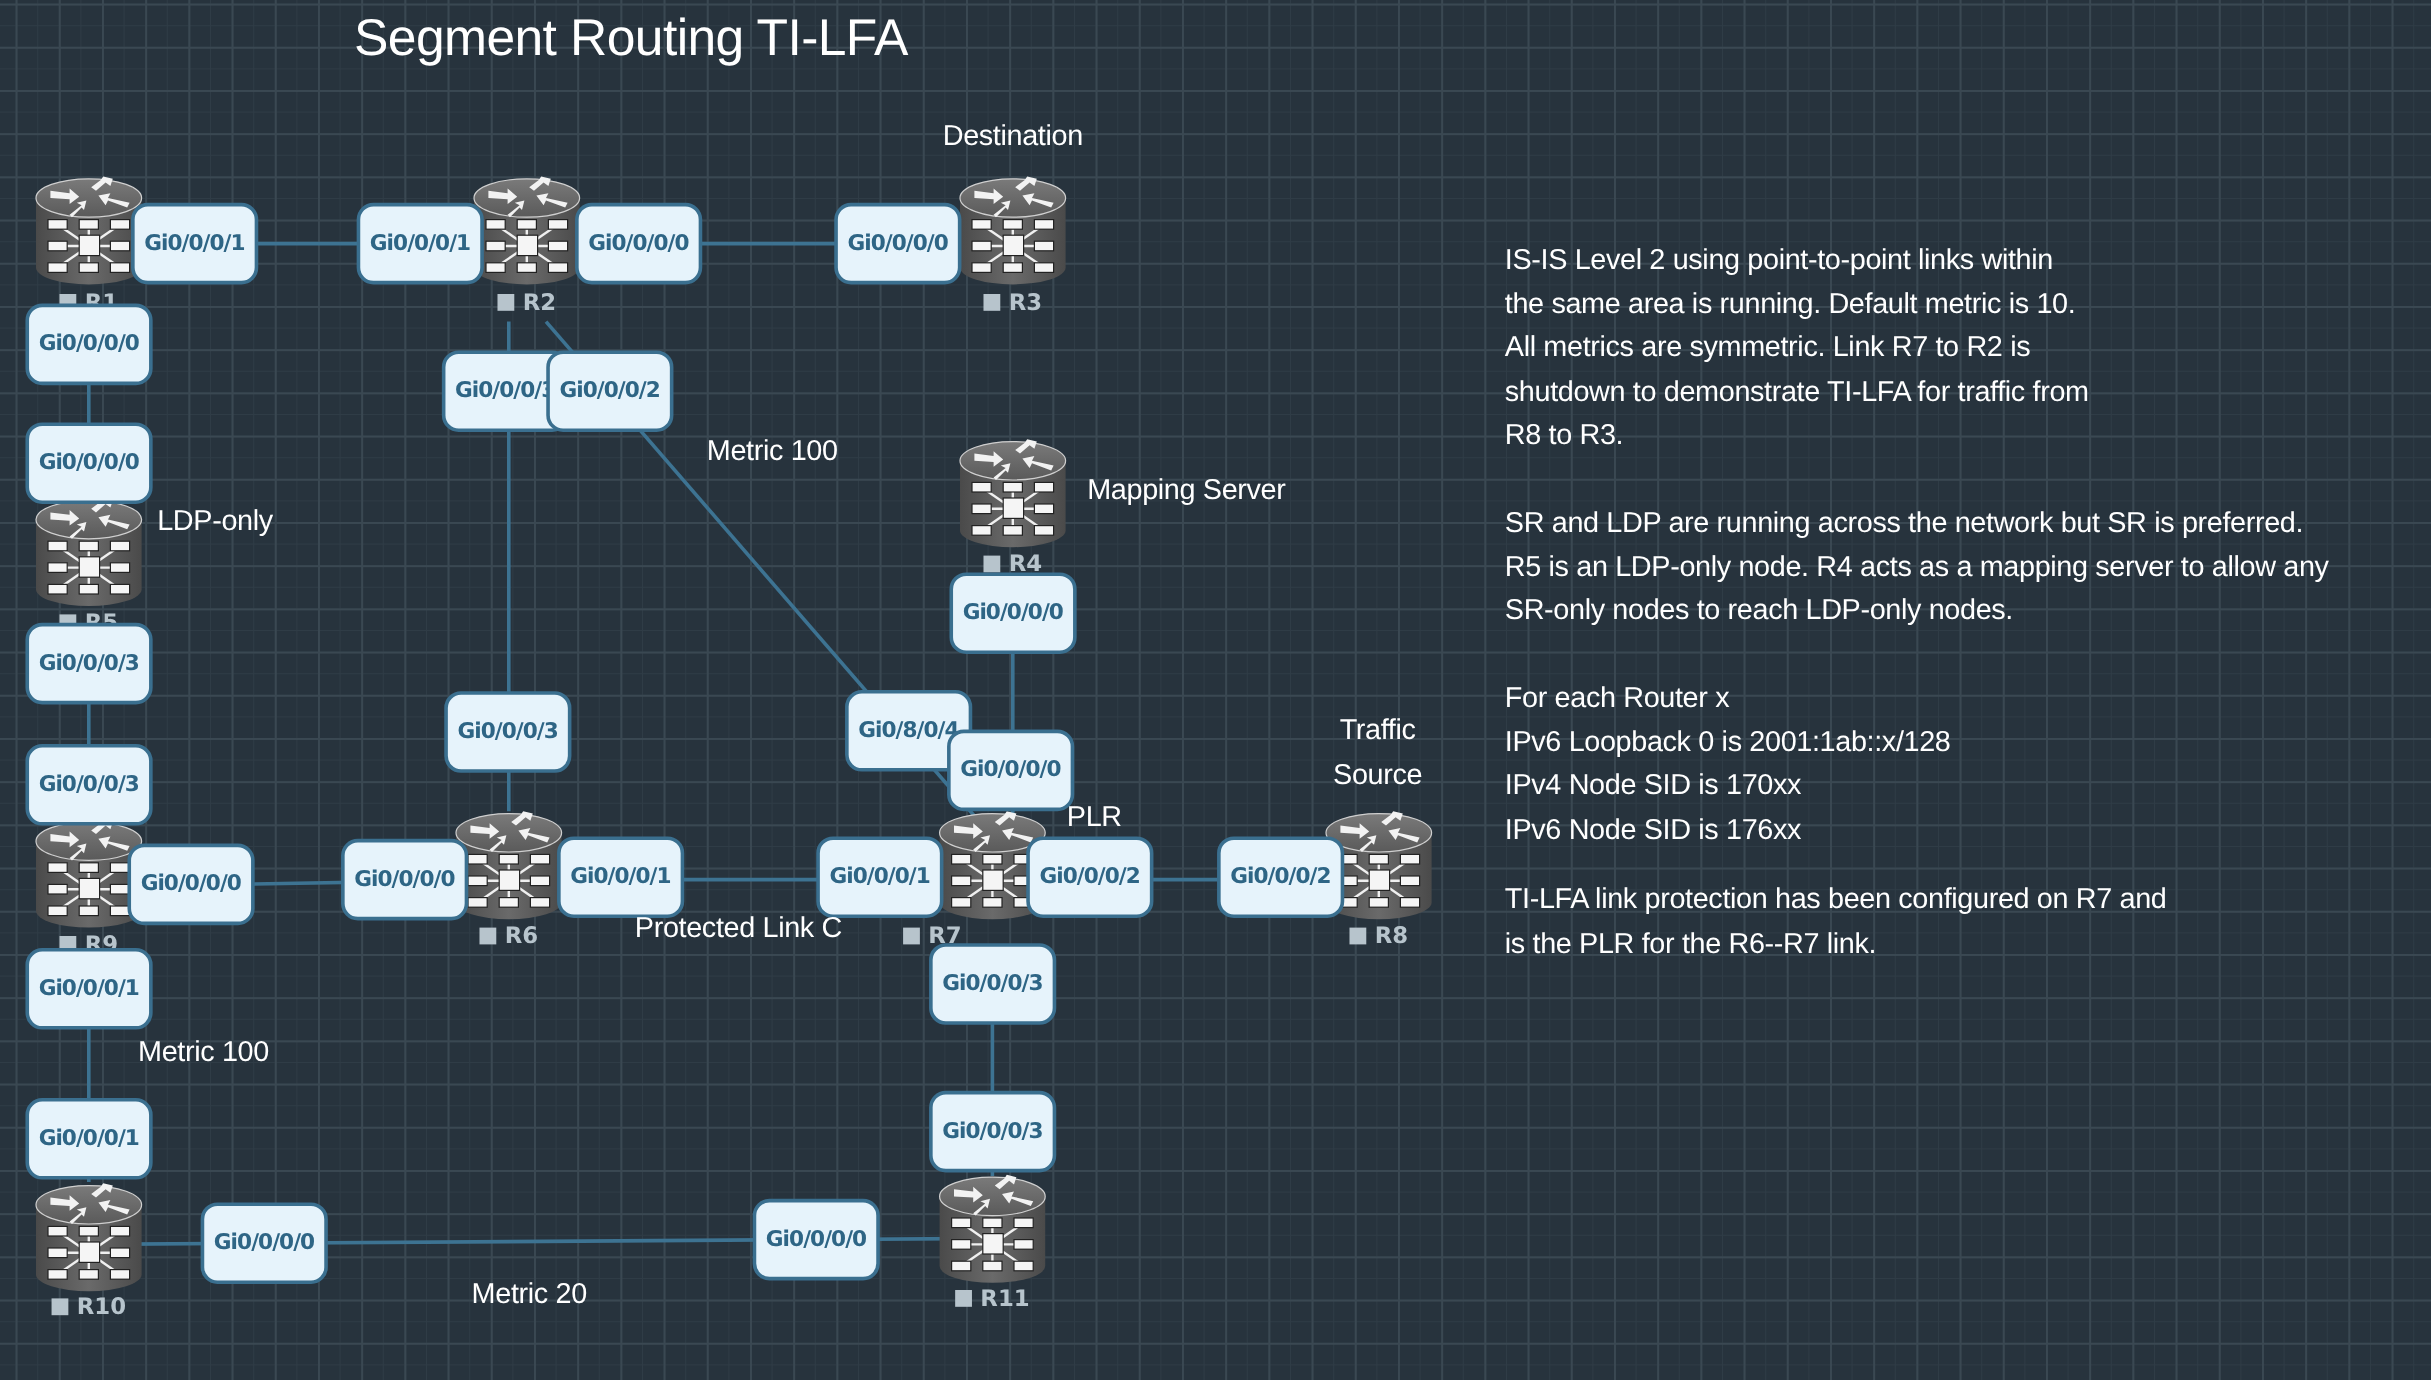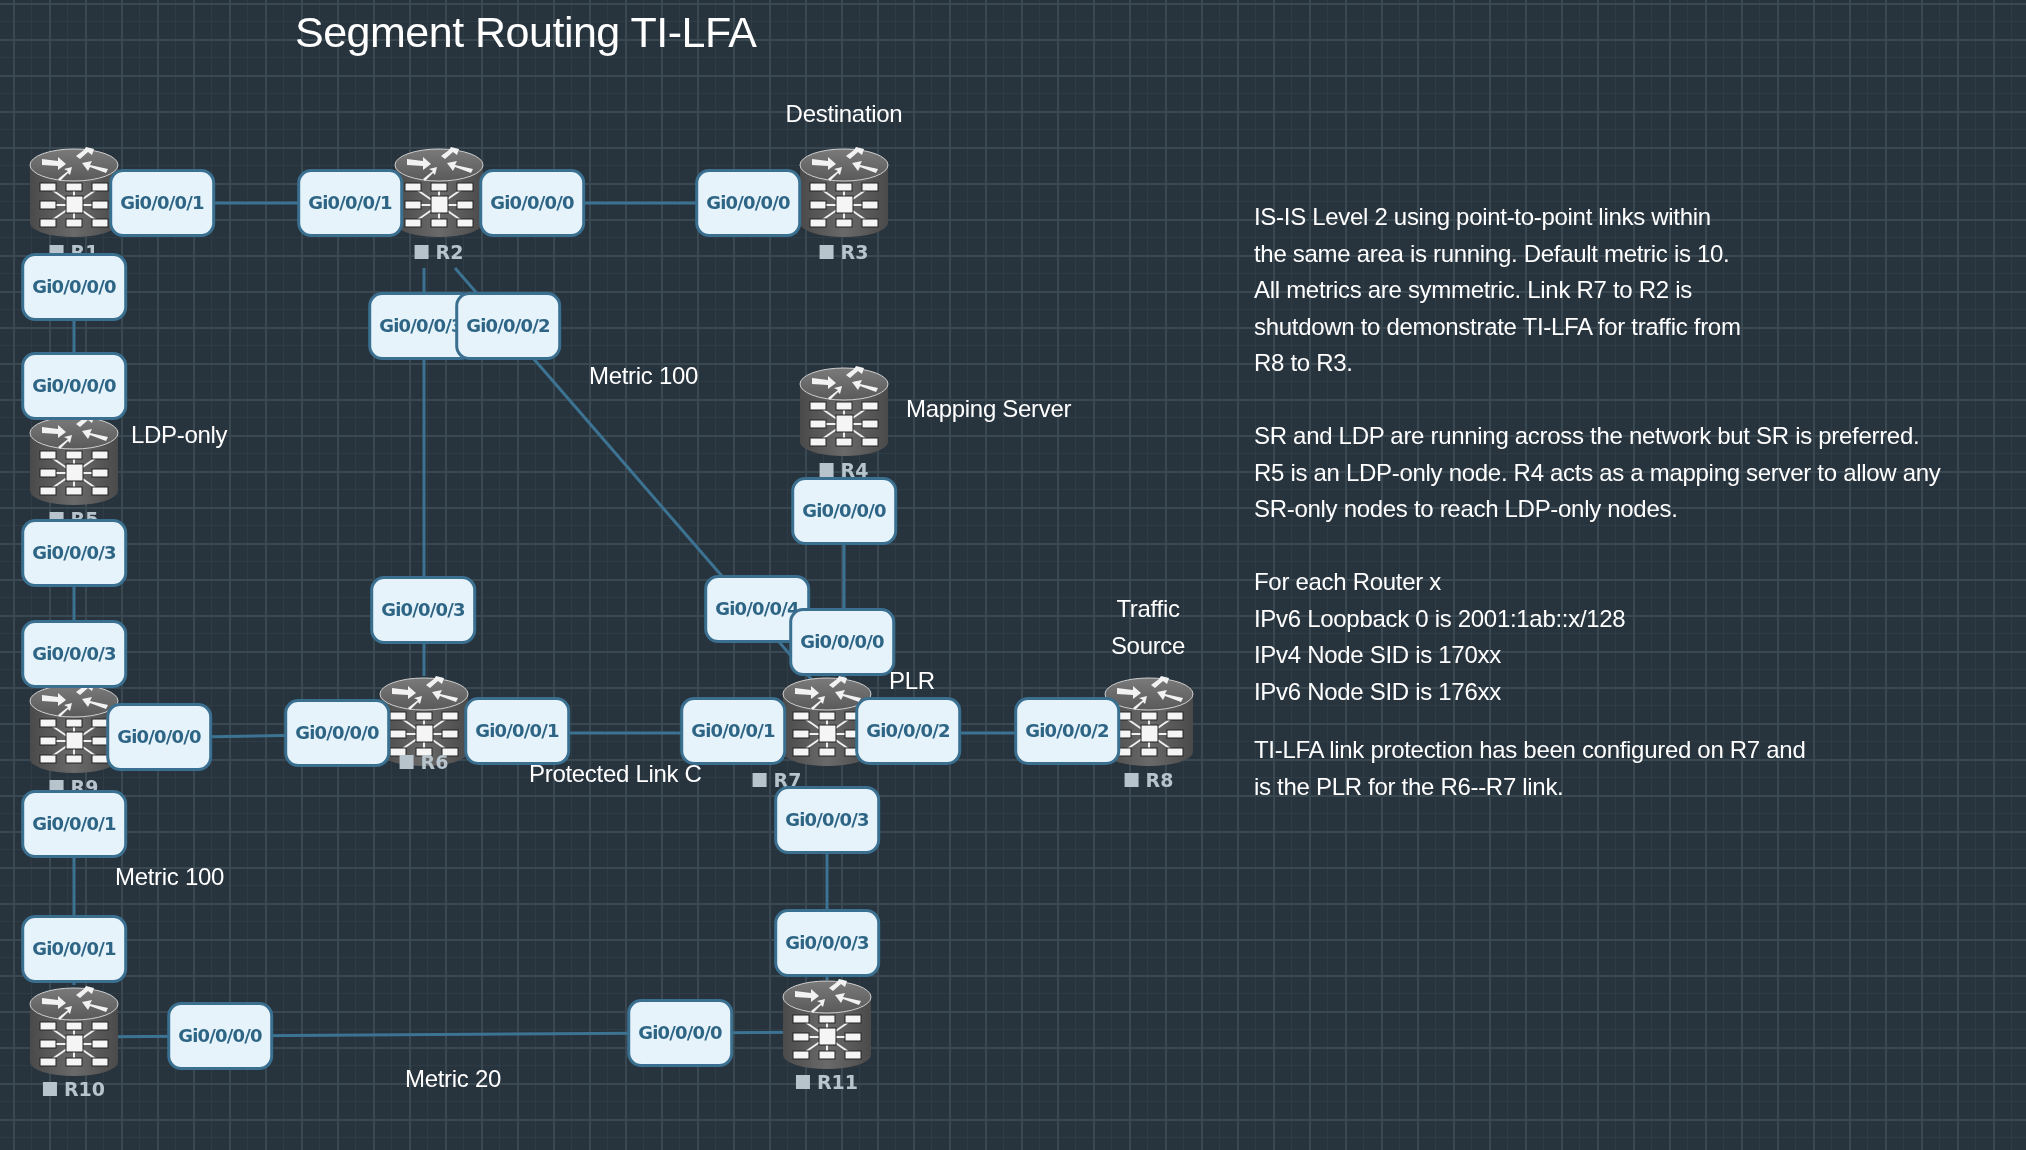--- a/index.html
+++ b/index.html
@@ -357,21 +357,21 @@
           <rect x="64" y="40" width="16" height="8"></rect>
   <rect x="12" y="58" width="16" height="8"></rect>
           <rect x="64" y="58" width="16" height="8"></rect>
   <rect x="12" y="76" width="16" height="8"></rect>
           <rect x="38" y="76" width="16" height="8"></rect>
           <rect x="64" y="76" width="16" height="8"></rect>
   <rect x="38" y="53" width="17" height="17"></rect>
 </g>
       </svg>
     </div>
-  <div class="rlabel" style="left:424px;top:751px;">
+  <div class="rlabel" style="left:424px;top:769px;">
       <span class="sq"></span>
       <span>R6</span>
     </div>
 
   <div class="router" style="left:827px;top:720px;">
       <svg class="rtr" viewBox="0 0 92 96">
 <defs>
   <linearGradient id="bodyG" x1="0" x2="1" y1="0" y2="0">
     <stop offset="0" stop-color="#4a4a4a"></stop>
             <stop offset="0.5" stop-color="#6a6a6a"></stop>
@@ -618,21 +618,21 @@
   <div class="pill" style="left:350px;top:203px;">Gi0/0/0/1</div>
   <div class="pill" style="left:532px;top:203px;">Gi0/0/0/0</div>
   <div class="pill" style="left:748px;top:203px;">Gi0/0/0/0</div>
   <div class="pill" style="left:74px;top:287px;">Gi0/0/0/0</div>
   <div class="pill" style="left:74px;top:386px;">Gi0/0/0/0</div>
   <div class="pill" style="left:74px;top:553px;">Gi0/0/0/3</div>
   <div class="pill" style="left:74px;top:654px;">Gi0/0/0/3</div>
   <div class="pill" style="left:421px;top:326px;">Gi0/0/0/3</div>
   <div class="pill" style="left:508px;top:326px;">Gi0/0/0/2</div>
   <div class="pill" style="left:423px;top:610px;">Gi0/0/0/3</div>
-  <div class="pill" style="left:757px;top:609px;">Gi0/0/0/4</div>
+  <div class="pill" style="left:757px;top:609px;">Gi0/8/0/4</div>
   <div class="pill" style="left:844px;top:511px;">Gi0/0/0/0</div>
   <div class="pill" style="left:842px;top:642px;">Gi0/0/0/0</div>
   <div class="pill" style="left:159px;top:737px;">Gi0/0/0/0</div>
   <div class="pill" style="left:337px;top:733px;">Gi0/0/0/0</div>
   <div class="pill" style="left:517px;top:731px;">Gi0/0/0/1</div>
   <div class="pill" style="left:733px;top:731px;">Gi0/0/0/1</div>
   <div class="pill" style="left:908px;top:731px;">Gi0/0/0/2</div>
   <div class="pill" style="left:1067px;top:731px;">Gi0/0/0/2</div>
   <div class="pill" style="left:827px;top:820px;">Gi0/0/0/3</div>
   <div class="pill" style="left:827px;top:943px;">Gi0/0/0/3</div>
@@ -643,21 +643,21 @@
 
   <div class="annot center" style="left:844px;top:95px;">Destination</div>
   <div class="annot" style="left:131px;top:416px;">LDP-only</div>
   <div class="annot" style="left:906px;top:390px;">Mapping Server</div>
   <div class="annot" style="left:589px;top:357px;">Metric 100</div>
   <div class="annot" style="left:889px;top:662px;">PLR</div>
   <div class="annot center" style="left:1148px;top:590px;">Traffic</div>
   <div class="annot center" style="left:1148px;top:627px;">Source</div>
   <div class="annot" style="left:529px;top:755px;">Protected Link C</div>
   <div class="annot" style="left:115px;top:858px;">Metric 100</div>
-  <div class="annot" style="left:393px;top:1060px;margin-left:12px;">Metric 20</div>
+  <div class="annot" style="left:393px;top:1060px;">Metric 20</div>
 
   <div class="notes">
     <p>IS-IS Level 2 using point-to-point links within</p>
     <p>the same area is running. Default metric is 10.</p>
     <p>All metrics are symmetric. Link R7 to R2 is</p>
     <p>shutdown to demonstrate TI-LFA for traffic from</p>
     <p>R8 to R3.</p>
     <div class="gap"></div>
     <p>SR and LDP are running across the network but SR is preferred.</p>
     <p>R5 is an LDP-only node. R4 acts as a mapping server to allow any</p>

